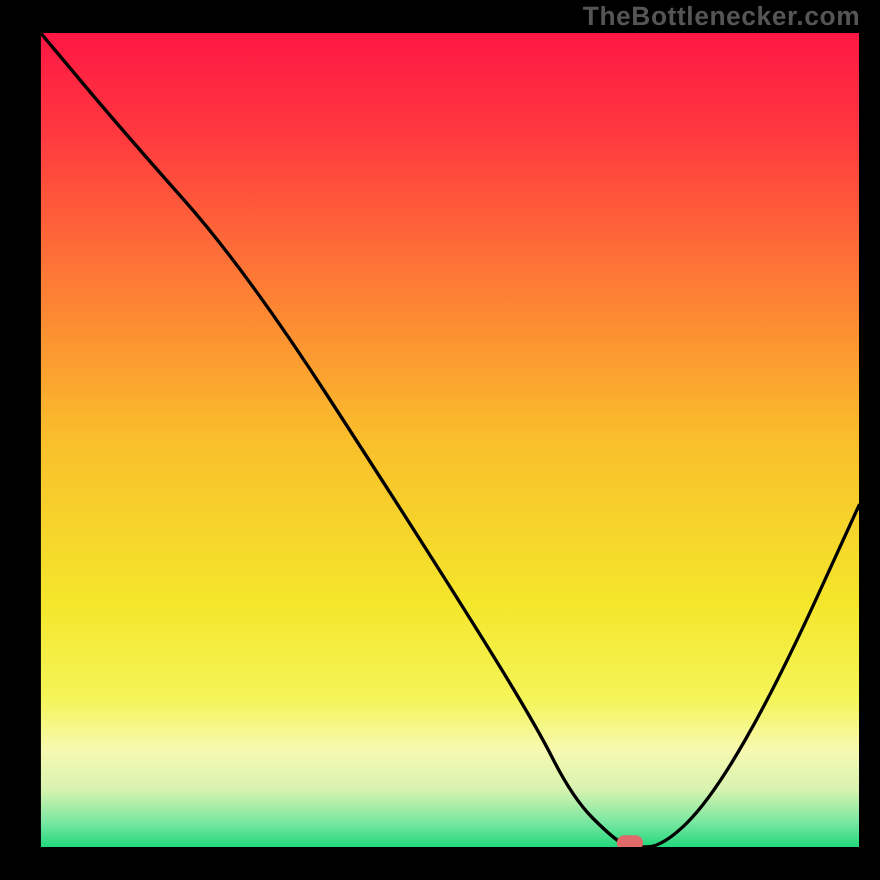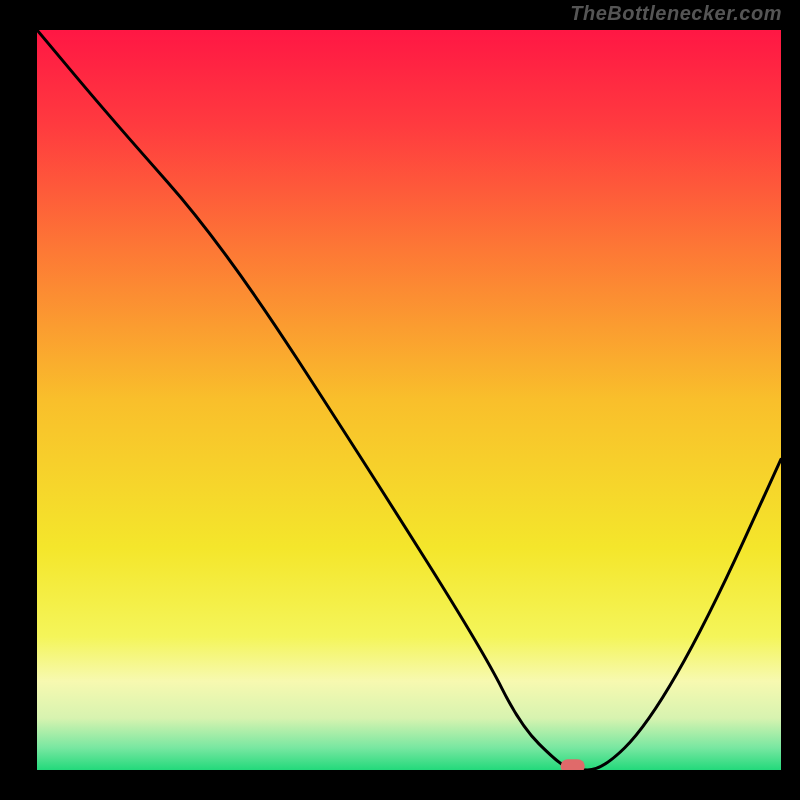--- a/index.html
+++ b/index.html
@@ -14,24 +14,23 @@
     position: relative;
     width: 800px;
     height: 800px;
     background: #000;
   }
   .watermark {
     position: absolute;
     top: 2px;
     right: 18px;
     color: #555;
-    font-size: 20px;
+    font-size: 24px;
     font-weight: 600;
     letter-spacing: 0.5px;
-    font-style: italic;
   }
   .plot {
     position: absolute;
     left: 37px;
     top: 30px;
     width: 744px;
     height: 740px;
   }
   .plot svg {
     display: block;

